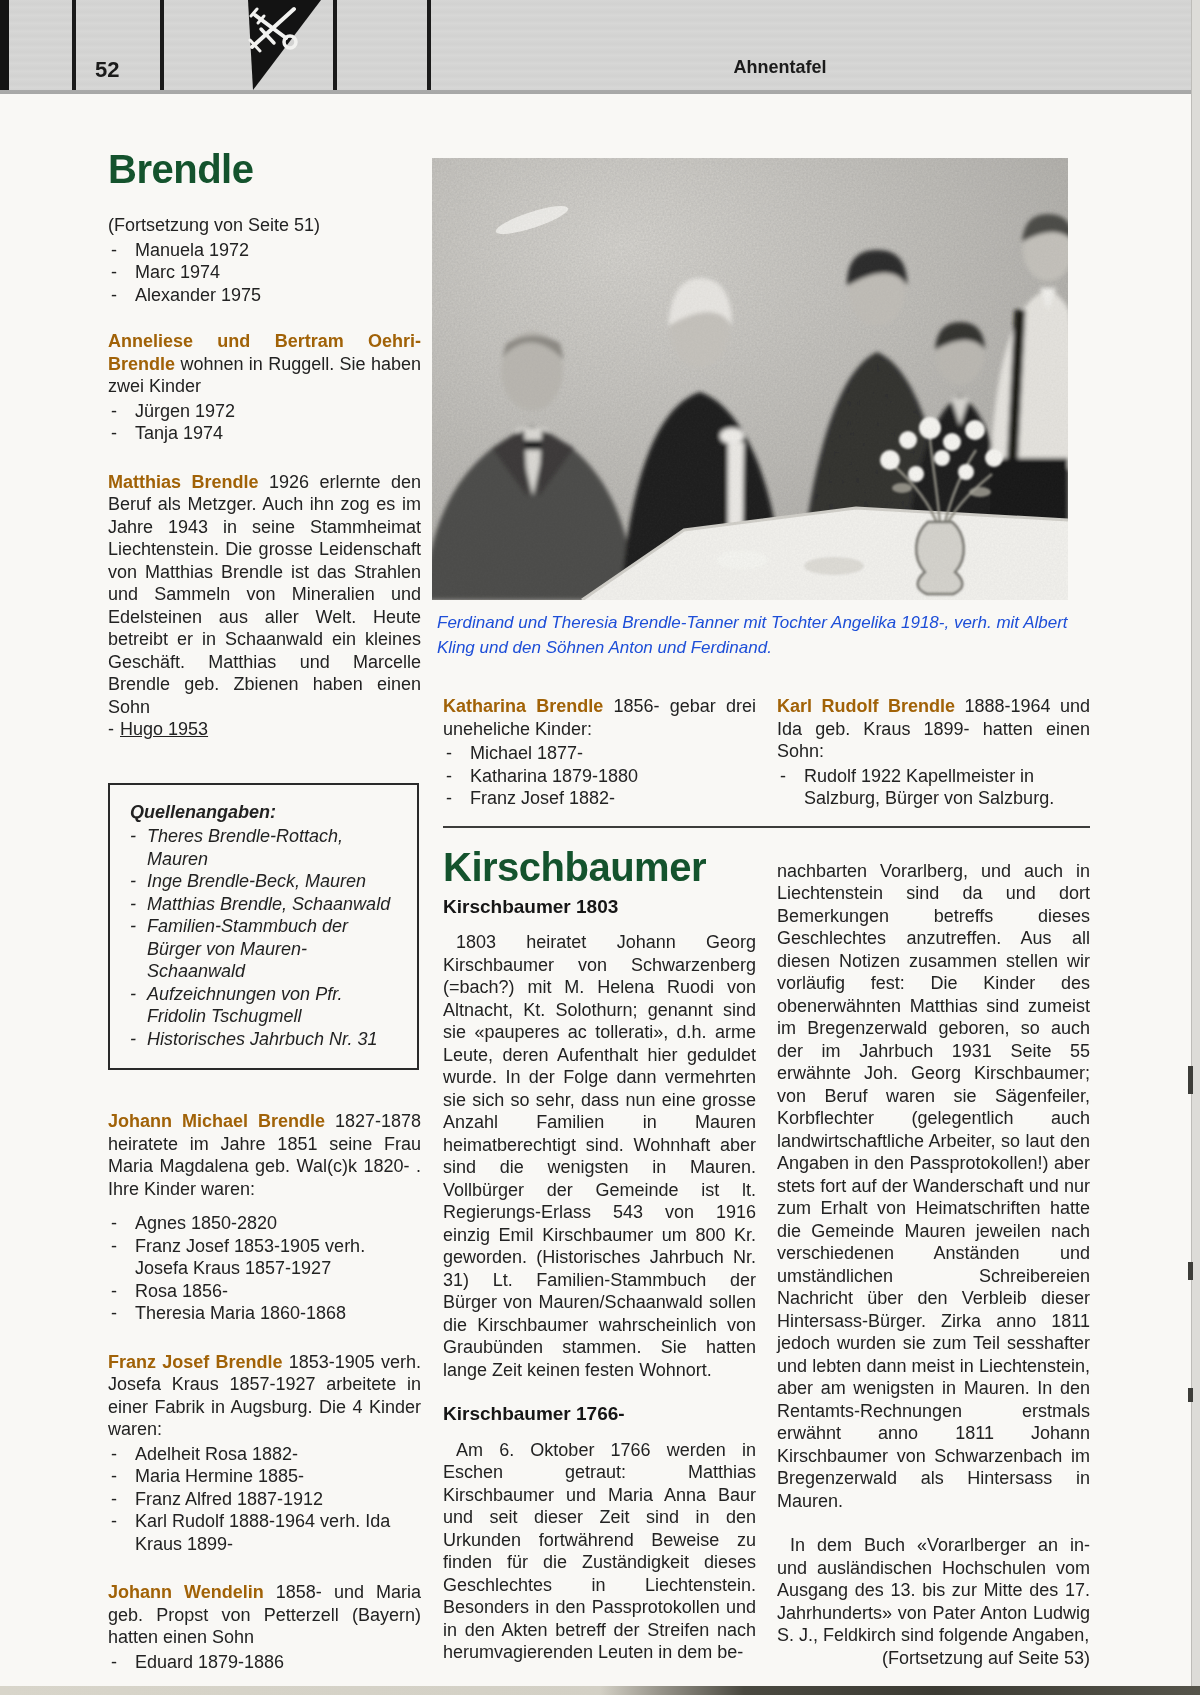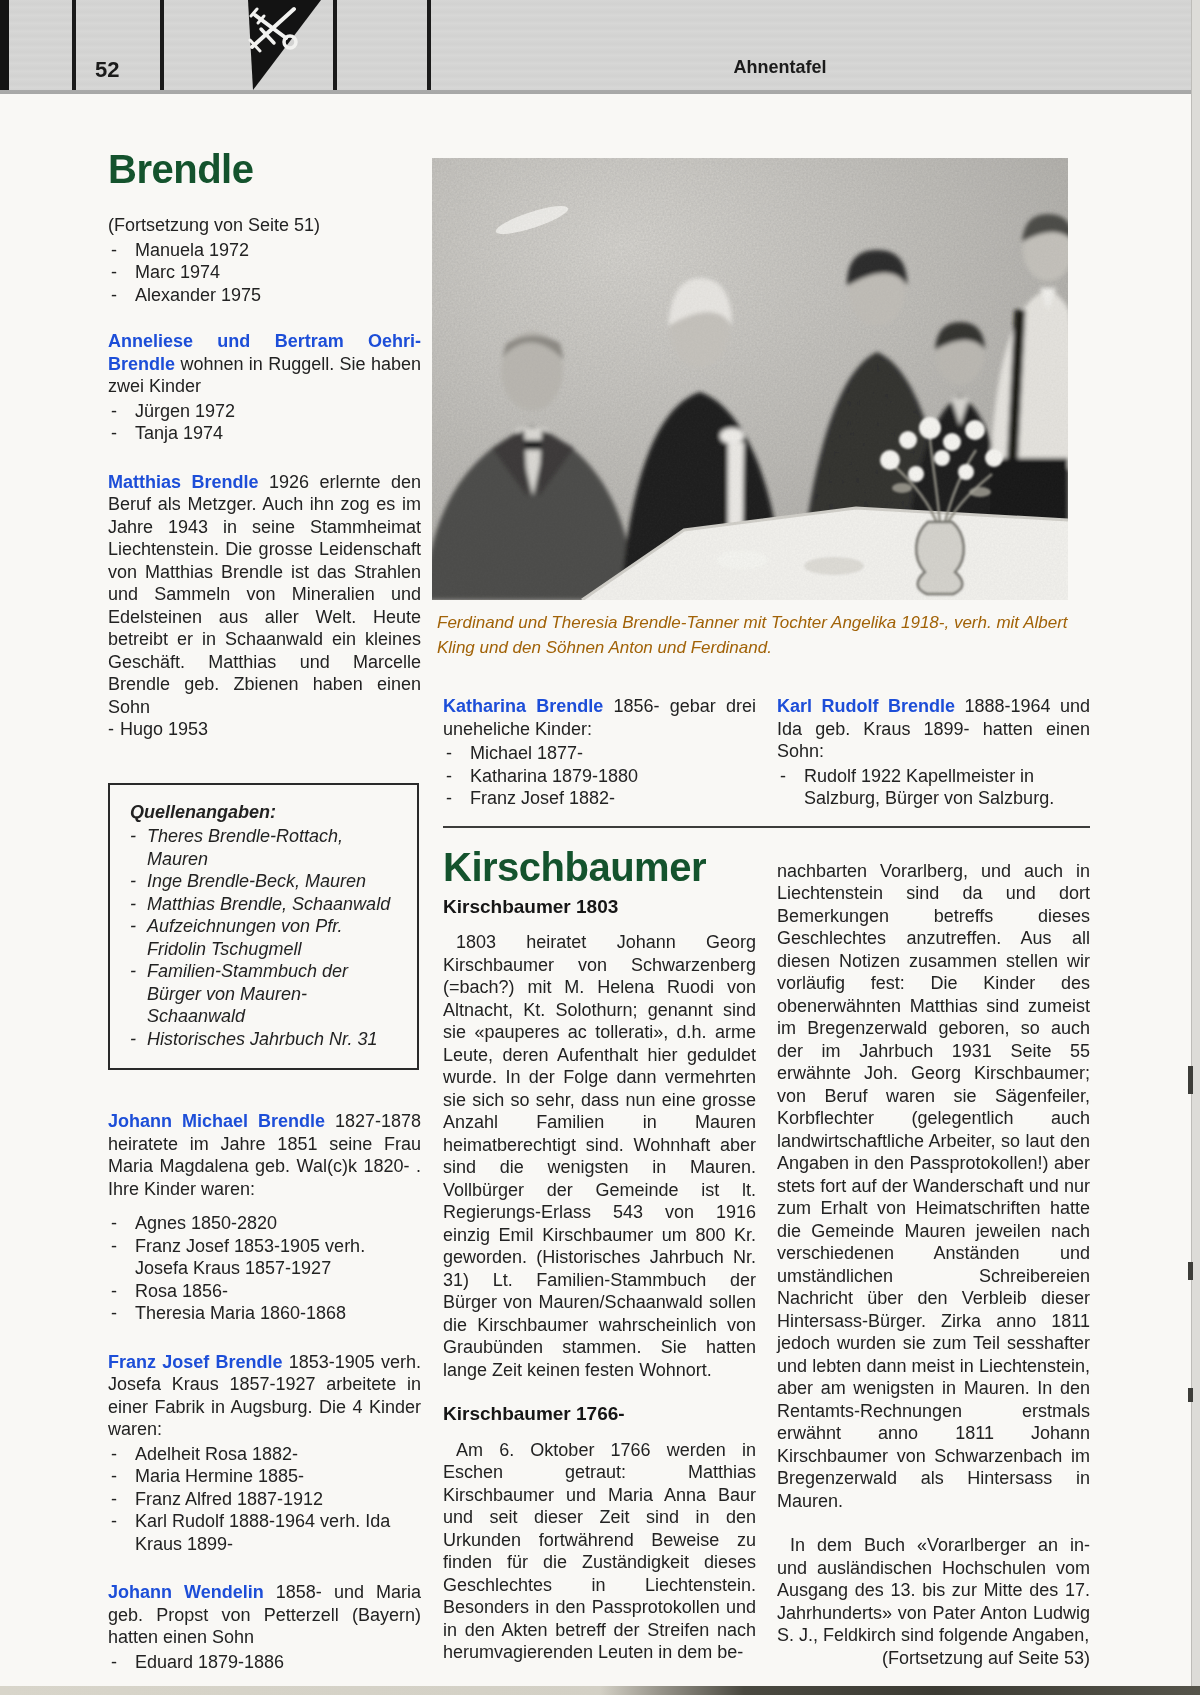--- a/index.html
+++ b/index.html
@@ -16,39 +16,39 @@
   
   .col{position:absolute;width:313px;font-size:18px;line-height:22.5px;text-align:justify;
        hyphens:auto;-webkit-hyphens:auto;}
   #col-left{left:108px;top:148px;}
   #col-mid{left:443px;top:695px;}
   #col-right{left:777px;top:695px;}
   .big-title{font-size:40px;line-height:42px;font-weight:bold;color:#14532d;letter-spacing:-.5px;
              margin:0 0 24px 0;text-align:left;}
   .cont-note{margin:0 0 14px 0;}
   .para{margin:0;}
-  .para b{color:#1d4ed8;}
+  .para b{color:#a16207;}
   .indent{text-indent:13px;}
   .hlist{margin:2px 0 0 0;}
   .li{position:relative;padding-left:27px;text-align:left;}
   .li::before{content:"-";position:absolute;left:3px;top:0;}
-  .li-flush{position:relative;padding-left:12px;text-align:left;}
+  .li-flush{position:relative;padding-left:12px;text-align:left;text-decoration:underline;}
   .li-flush::before{content:"-";position:absolute;left:0;top:0;}
   .gap40{height:40px;} .gap26{height:26px;} .gap24{height:24px;} .gap10{height:10px;}
   .subhead{font-weight:bold;font-size:19px;margin:0;text-align:left;color:#161616;}
   
   .src-box{border:2px solid #2a2a2a;margin-top:42px;padding:16px 14px 18px 20px;
            font-style:italic;width:273px;}
   .src-title{font-weight:bold;margin:0 0 2px 0;text-align:left;}
   .src-box .li{padding-left:17px;}
   .src-box .li::before{left:0;}
   
   #photo{position:absolute;left:432px;top:158px;width:636px;height:442px;}
   #caption{position:absolute;left:437px;top:610px;width:656px;font-style:italic;
-           font-size:17px;line-height:25px;color:#a16207;text-align:left;}
+           font-size:17px;line-height:25px;color:#1d4ed8;text-align:left;}
   
   #section-rule{position:absolute;left:443px;top:826px;width:647px;height:2px;background:#3d3d3b;}
   .fort-line{text-align:right;}
   
   #edge-right{position:absolute;left:1191px;top:0;width:9px;height:1695px;
     background:#dddcd8;border-left:1px solid #bdbcb8;}
   .tick{position:absolute;background:#3d3d39;width:5px;}
   #bottom-strip{position:absolute;left:0;top:1686px;width:1200px;height:9px;
     background:linear-gradient(90deg,#d8d5ca 0%,#d3d0c5 50%,#97948a 55%,#4a4940 62%,#3c3b33 78%,#55544a 100%);}
 </style>
@@ -202,22 +202,22 @@
       <div class="li">Tanja 1974</div>
     </div>
     <div class="gap26"></div>
     <p class="para"><b>Matthias Brendle</b><span> 1926 erlernte den Beruf als Metzger. Auch ihn zog es im Jahre 1943 in seine Stammheimat Liechtenstein. Die grosse Leidenschaft von Matthias Brendle ist das Strahlen und Sammeln von Mineralien und Edelsteinen aus aller Welt. Heute betreibt er in Schaanwald ein kleines Geschäft. Matthias und Marcelle Brendle geb. Zbienen haben einen Sohn</span></p>
     <div class="li-flush">Hugo 1953</div>
     <div class="src-box">
       <p class="src-title">Quellenangaben:</p>
       <div class="li">Theres Brendle-Rottach, Mauren</div>
       <div class="li">Inge Brendle-Beck, Mauren</div>
       <div class="li">Matthias Brendle, Schaanwald</div>
+      <div class="li">Familien-Stammbuch der Bürger von Mauren-Schaanwald</div>
       <div class="li">Aufzeichnungen von Pfr. Fridolin Tschugmell</div>
-      <div class="li">Familien-Stammbuch der Bürger von Mauren-Schaanwald</div>
       <div class="li">Historisches Jahrbuch Nr. 31</div>
     </div>
     <div class="gap40"></div>
     <p class="para"><b>Johann Michael Brendle</b><span> 1827-1878 heiratete im Jahre 1851 seine Frau Maria Magdalena geb. Wal(c)k 1820- . Ihre Kinder waren:</span></p>
     <div class="gap10"></div>
     <div class="hlist">
       <div class="li">Agnes 1850-2820</div>
       <div class="li">Franz Josef 1853-1905 verh. Josefa Kraus 1857-1927</div>
       <div class="li">Rosa 1856-</div>
       <div class="li">Theresia Maria 1860-1868</div>

